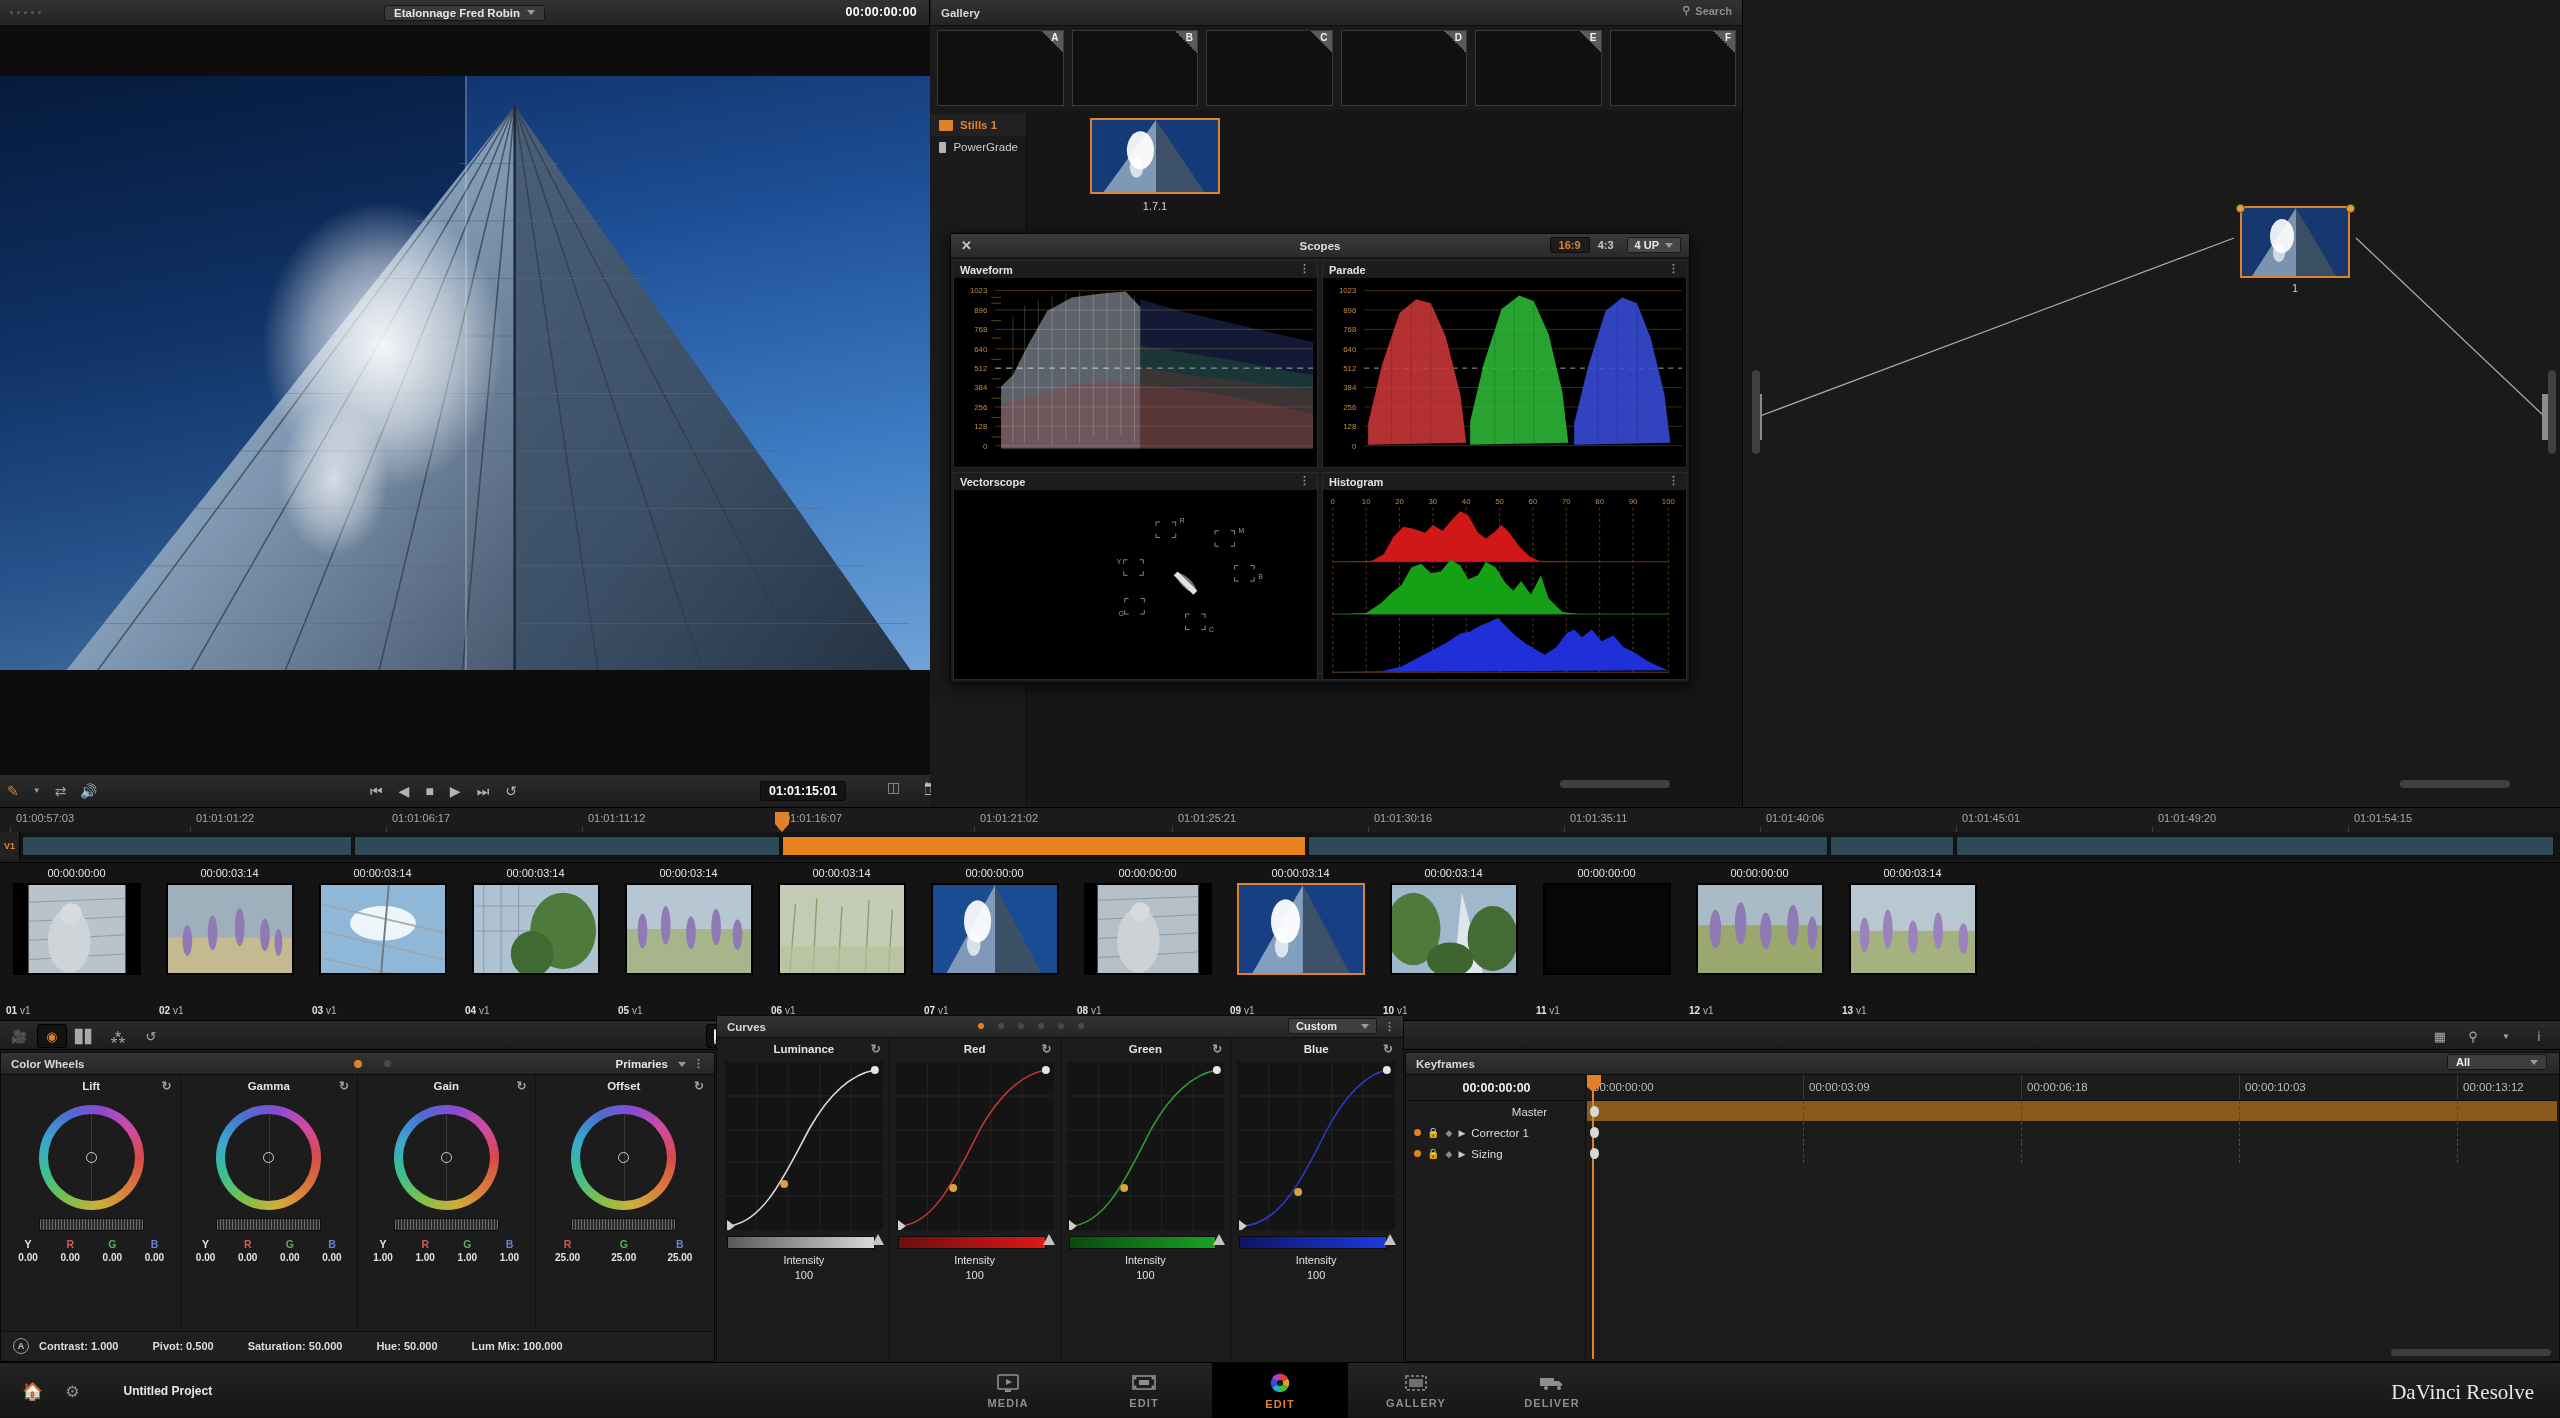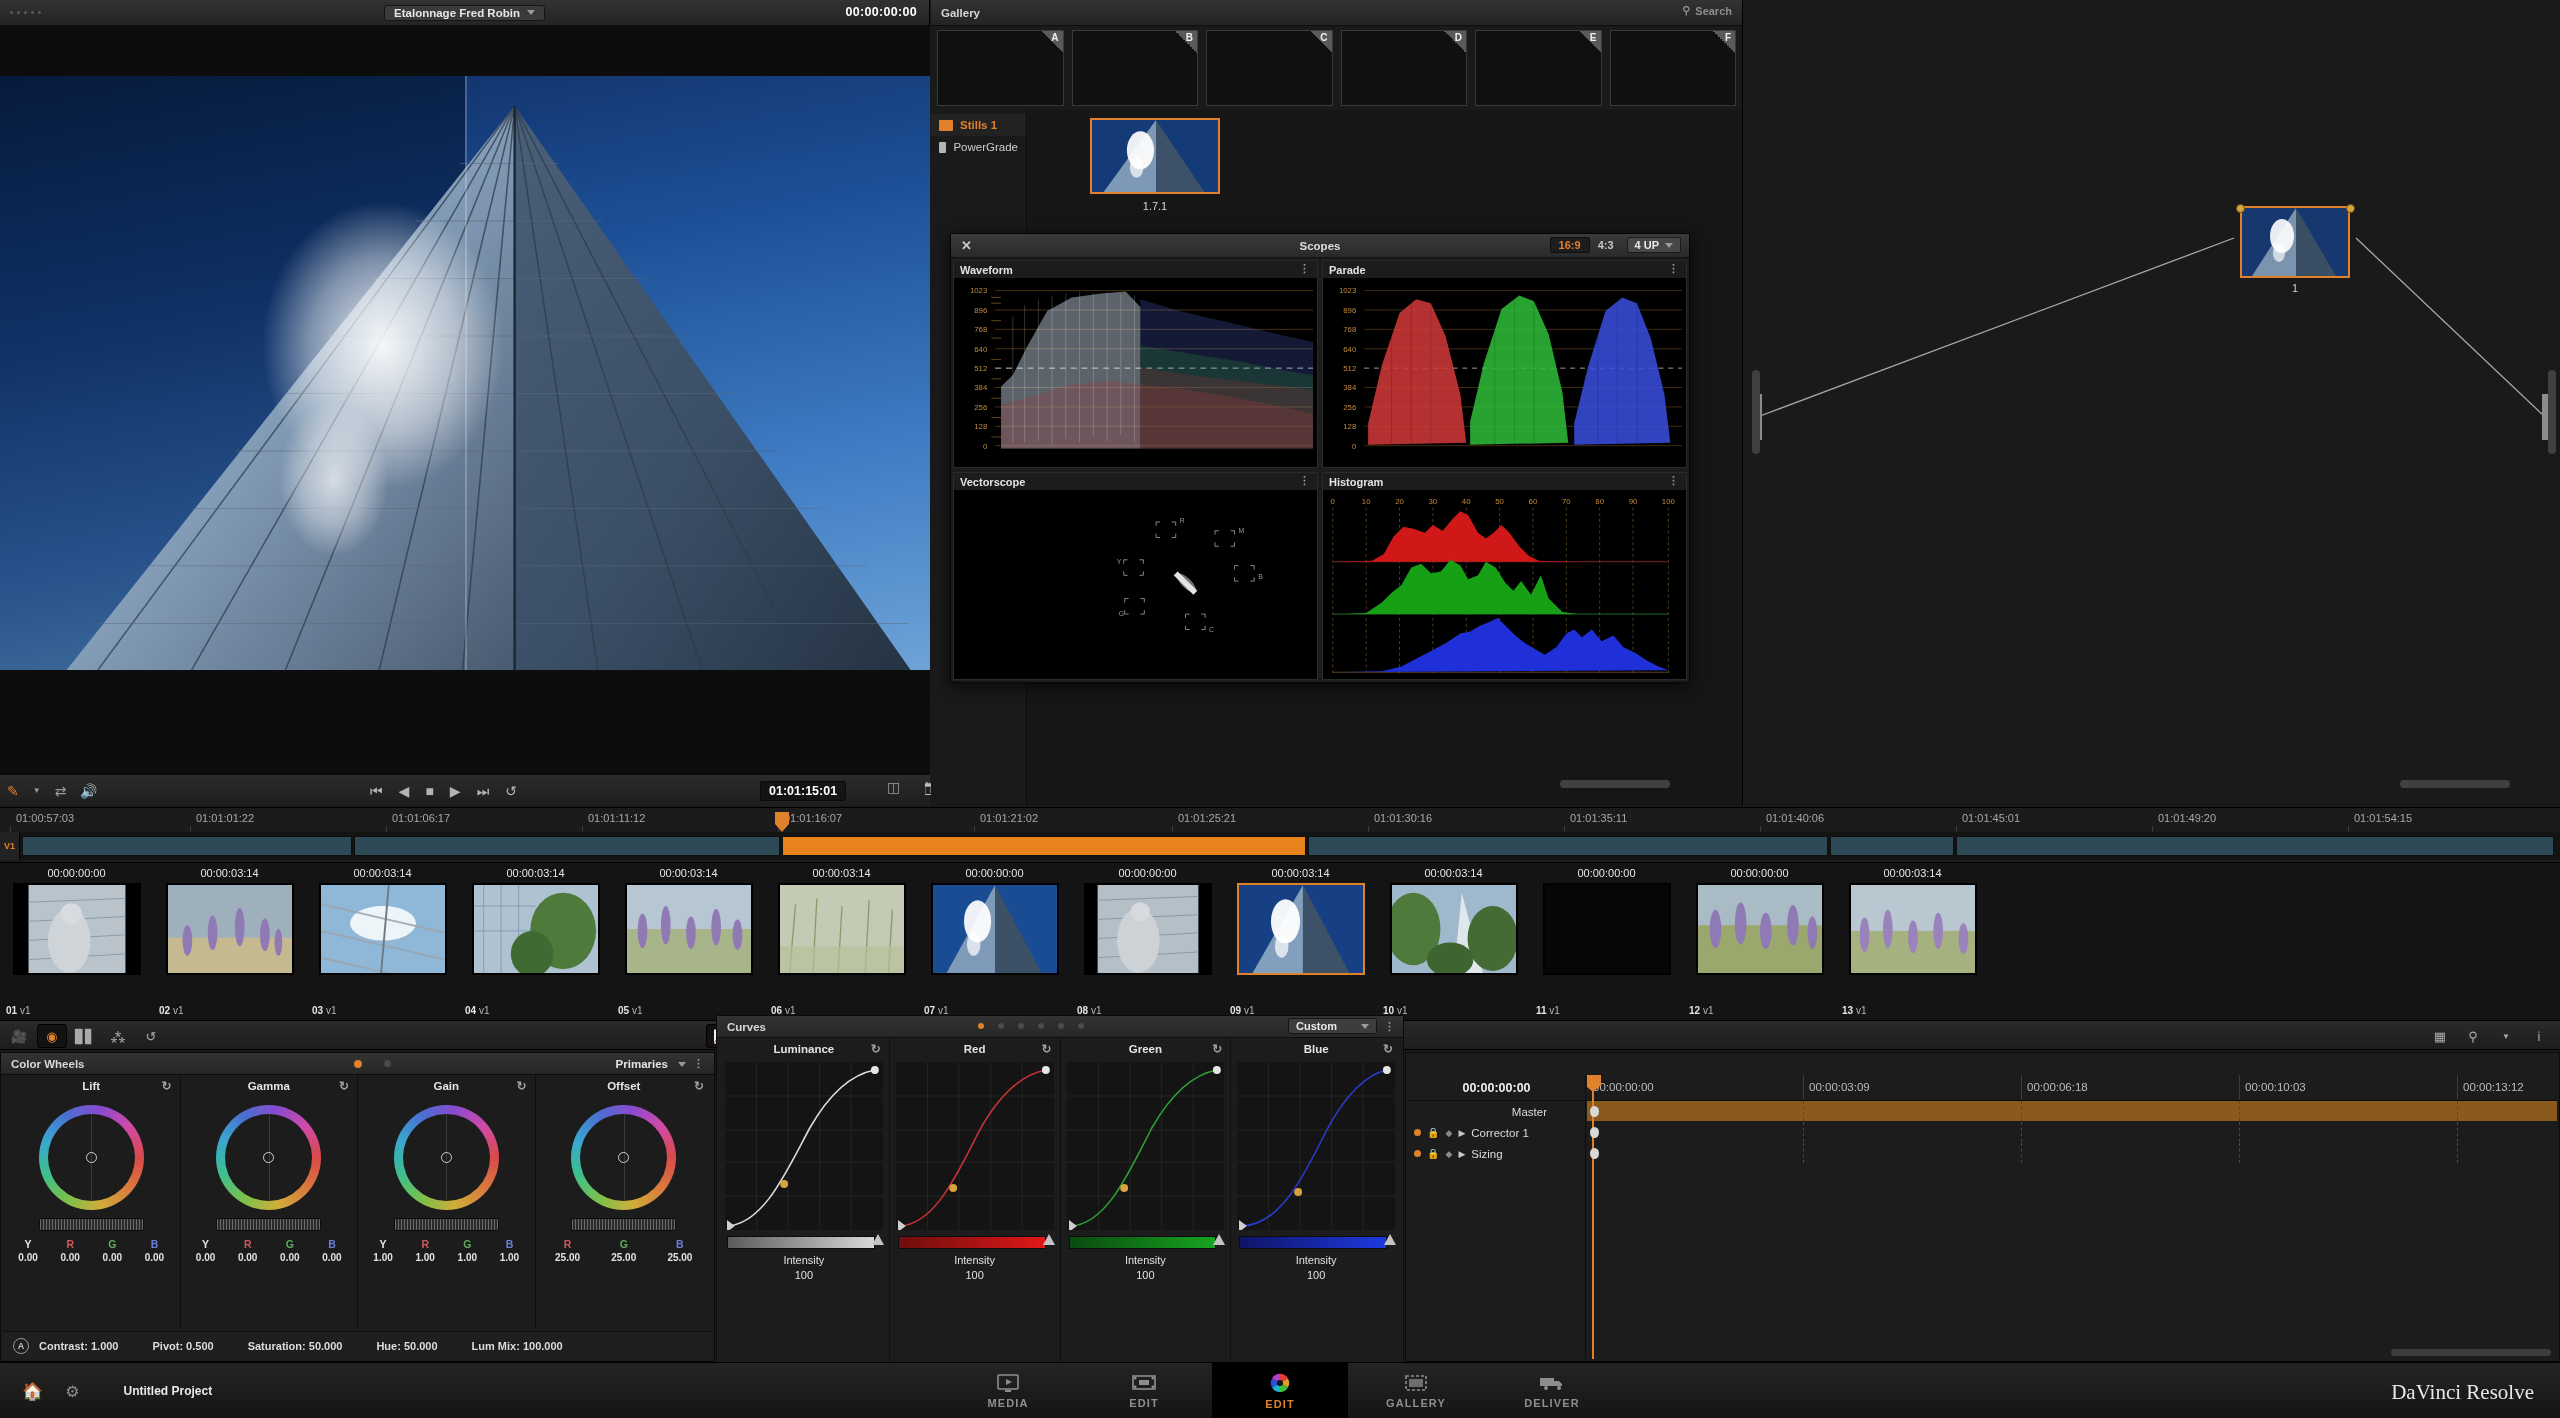--- a/index.html
+++ b/index.html
@@ -1363,20 +1363,27 @@
         <div class="cv-int">
           <span>Intensity</span>
           <span class="v">100</span>
         </div>
       </div>
     </div>
     <span style="position:absolute;left:50%;bottom:4px;transform:translateX(-50%);color:#8e8e8e;font-size:12px;">◫</span>
   </div>
 
   <div class="panel keyf">
+    <div class="panel-hd">
+      <span>Keyframes</span>
+      <span class="kf-all">
+        <span>All</span>
+        <span class="caret"></span>
+      </span>
+    </div>
 
     <div class="kf-left">
       <div class="kf-tc">00:00:00:00</div>
       <div class="kf-track-lbl master">
         <span>Master</span>
       </div>
       <div class="kf-track-lbl">
         <span class="kf-dot"></span>
         <span class="kf-lock">🔒</span>
         <span class="kf-dia">◆</span>

